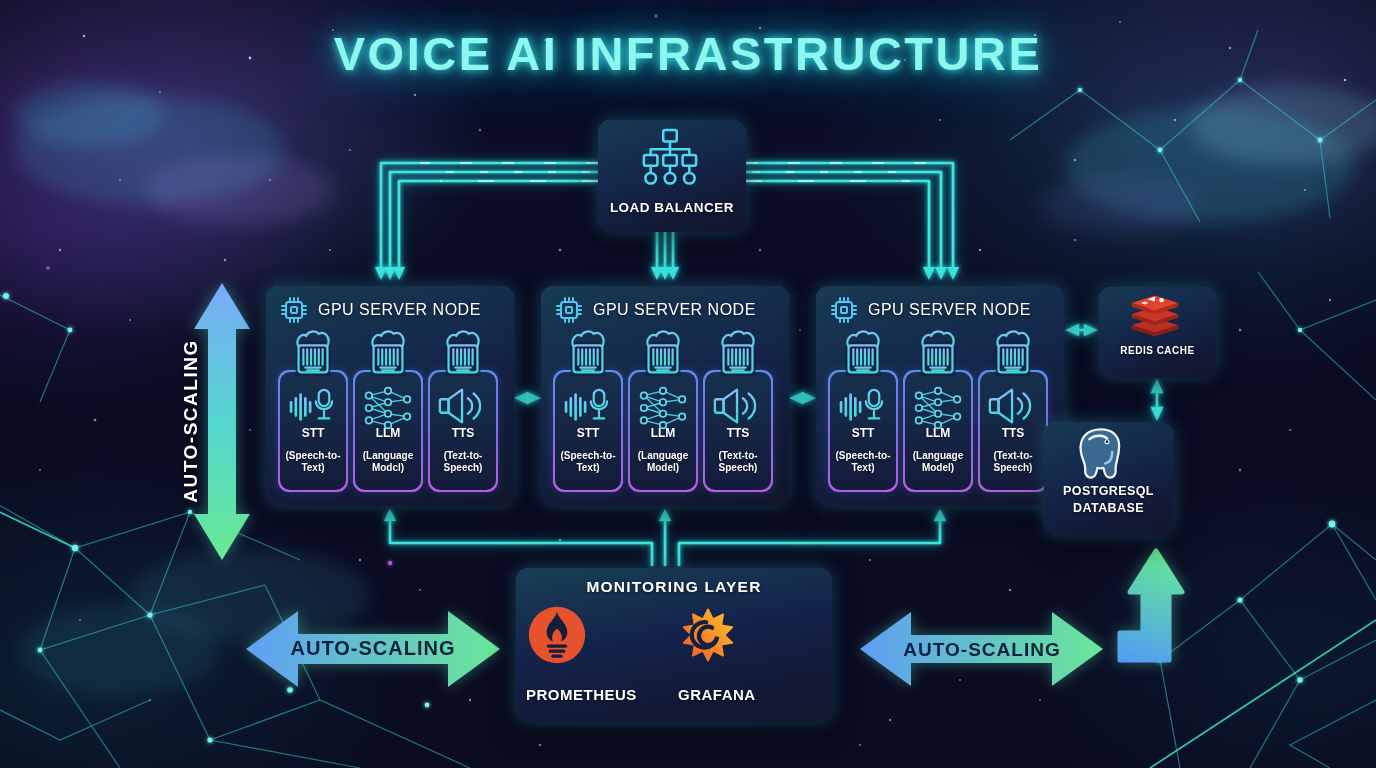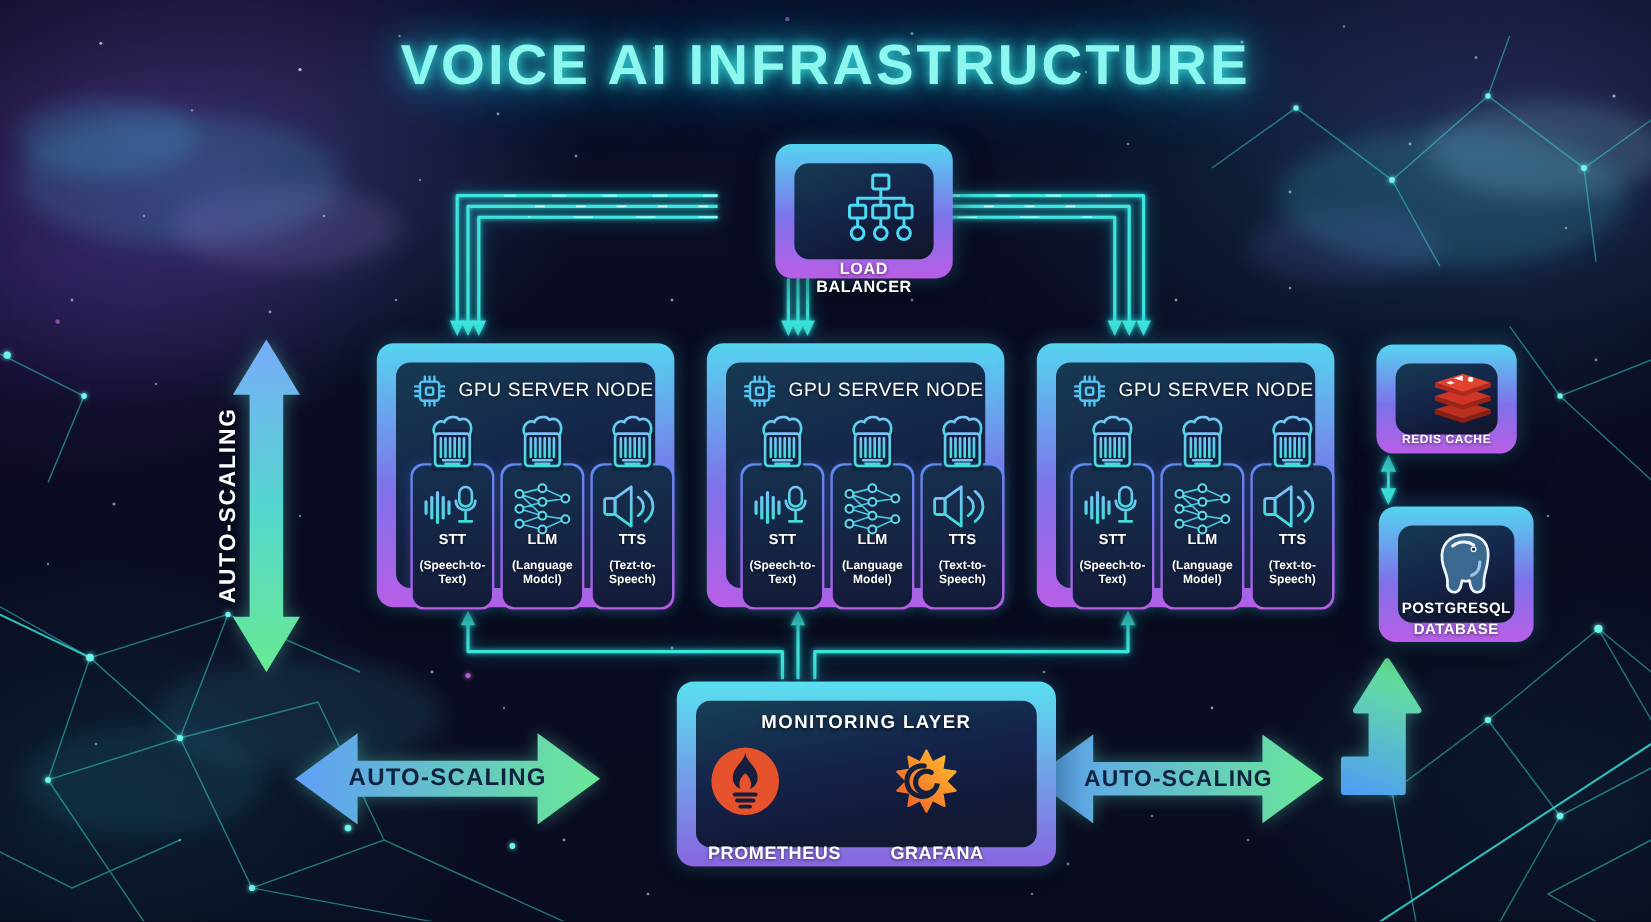--- a/index.html
+++ b/index.html
@@ -23,23 +23,23 @@
   .conn-layer { z-index:2; }
 
   .page-title {
     position:absolute; z-index:5; left:0; top:26px; width:100%;
     text-align:center; font-size:47px; font-weight:700; letter-spacing:2.5px;
     color:#8df6ee;
     text-shadow:0 0 10px #35e8e0, 0 0 28px #1fc8dc, 0 0 60px #1090c0;
   }
 
   
-  .gbox { position:absolute; z-index:3; border-radius:14px; padding:16px;
+  .gbox { position:absolute; z-index:3; border-radius:14px; padding:0;
     background:linear-gradient(180deg,#55d4f0 0%,#7e72ea 55%,#b95ee6 100%);
-    box-shadow:0 0 18px rgba(60,195,235,.30), 0 10px 28px rgba(0,0,0,.5);margin-left:48px; }
+    box-shadow:0 0 18px rgba(60,195,235,.30), 0 10px 28px rgba(0,0,0,.5); }
   .gbox-in { position:relative; width:100%; height:100%; border-radius:12px;
     background:linear-gradient(160deg,#173a52 0%,#14264a 45%,#121a38 75%,#111628 100%); }
 
   .lb-label, .box-label { position:absolute; width:100%; text-align:center;
     color:#fff; font-weight:800; text-shadow:0 1px 3px rgba(0,0,0,.6); }
 
   
   .node-head { position:absolute; top:9px; left:13px; display:flex; align-items:center; gap:9px; }
   .node-title { color:#fff; font-weight:400; font-size:16px; letter-spacing:.5px;
     text-shadow:0 1px 3px rgba(0,0,0,.6); }
@@ -543,21 +543,21 @@
         <path d="M30,2 L55,10 L30,18 L5,10 Z" fill="#e2432f"></path>
         <path d="M5,10 V14 L30,22 L55,14 V10 L30,18 Z" fill="#b02b1e"></path>
         <path d="M22,6 L30,3.5 L30,8.5 Z" fill="#fff"></path>
         <circle cx="37" cy="7" r="2.4" fill="#fff"></circle>
         <path d="M15,10 l4,-1.6 4,1.6 -4,1.6 Z" fill="#fff" opacity=".9"></path>
       </svg>
       <div class="box-label" style="top:58px; font-size:10px; letter-spacing:.5px;">REDIS CACHE</div>
     </div>
   </div>
 
-  <div class="gbox" style="left:1101px; top:422px; width:129px; height:113px;">
+  <div class="gbox" style="left:1044px; top:422px; width:129px; height:113px;">
     <div class="gbox-in">
       <svg width="56" height="54" viewBox="0 0 64 62" style="position:absolute; left:28px; top:4px;">
         <path d="M33,4 C16,4 8,15 10,29 C11,38 16,43 15,51 C14.5,56 18,60 23,59 C28,58 28,52 29,48 C31,48.8 34,48.8 36,48 C37,52 37,58 42,59 C47,60 50.5,56 50,51 C49,43 54,36 54,23 C54,11 46,4 33,4 Z" fill="#3a688f" stroke="#eef4fa" stroke-width="2.6" stroke-linejoin="round"></path>
         <path d="M20,15 C26,10 35,10 40,14" stroke="#eef4fa" stroke-width="3" fill="none" stroke-linecap="round"></path>
         <circle cx="40" cy="18" r="2.2" fill="#13203e" stroke="#eef4fa" stroke-width="1.4"></circle>
         <path d="M46,30 C46,38 42,42 38,43" stroke="#9cc6e6" stroke-width="3" fill="none" stroke-linecap="round"></path>
       </svg>
       <div class="box-label" style="top:62px; font-size:12.5px; letter-spacing:.4px;">POSTGRESQL</div>
       <div class="box-label" style="top:79px; font-size:12.5px; letter-spacing:.4px;">DATABASE</div>
     </div>

